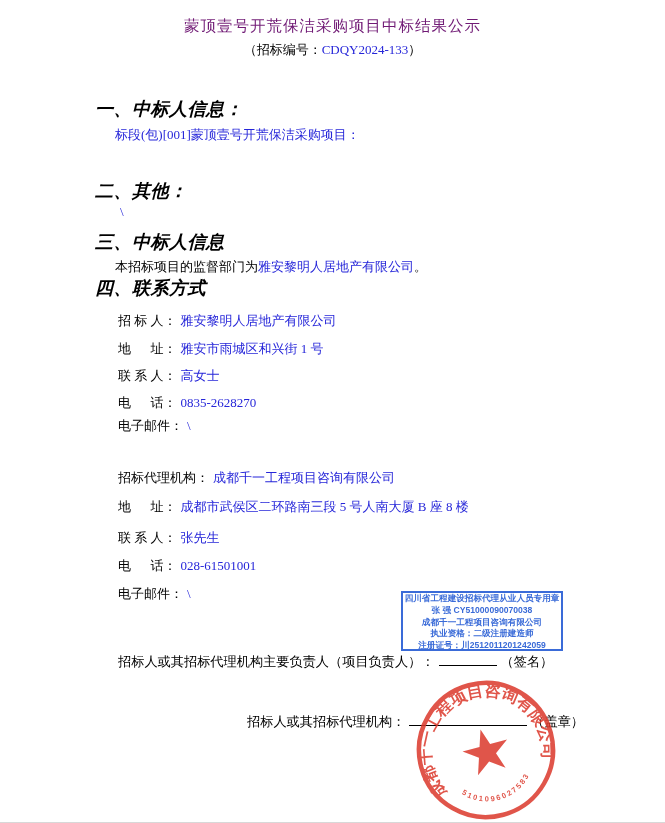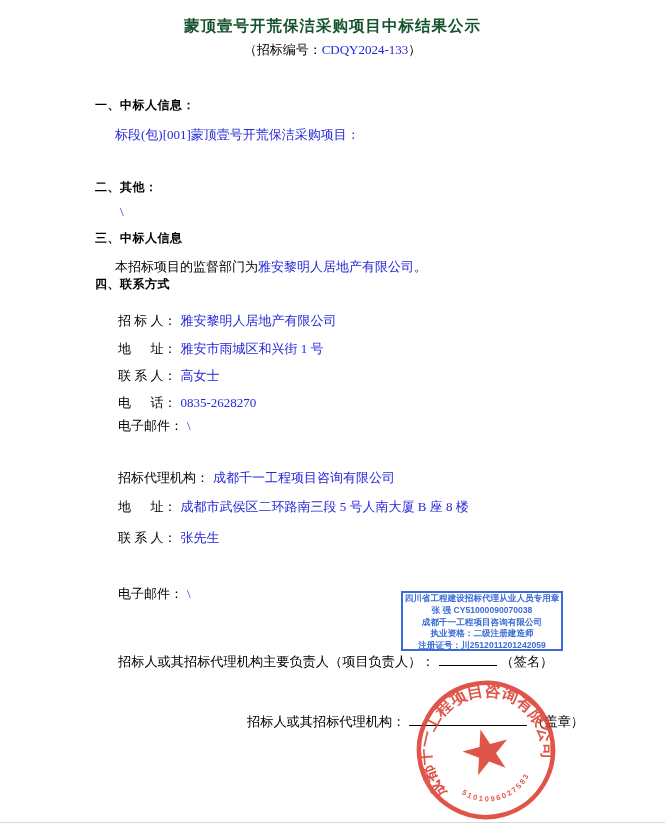--- a/index.html
+++ b/index.html
@@ -13,38 +13,39 @@
     background: #ffffff;
     overflow: hidden;
     border-bottom: 1px solid #d8d8d8;
   }
   .blue { color: #2626D9; }
   .doc-title {
     position: absolute;
     top: 16px; left: 0; width: 100%;
     text-align: center;
     font-size: 15.5px;
-    font-weight: bold;
-    color: #14532d;
+    font-weight: normal;
+    color: #701a75;
     letter-spacing: 1px;
   }
   .doc-subtitle {
     position: absolute;
     top: 41px; left: 0; width: 100%;
     text-align: center;
     font-size: 13px;
   }
   .sec-heading {
     position: absolute;
     left: 95px;
-    font-size: 12px;
+    font-size: 18px;
     font-weight: bold;
     font-family: "Liberation Sans", sans-serif;
     color: #000000;
     letter-spacing: 0.5px;
+    font-style: italic;
   }
   .body-line { position: absolute; font-size: 13px; }
   .contact-row { position: absolute; left: 118px; font-size: 13px; }
   .contact-row .label { color: #000000; white-space: pre; }
   .contact-row .value { color: #2626D9; margin-left: 4px; }
   .sig-line { position: absolute; font-size: 13.2px; white-space: nowrap; }
   .blank {
     display: inline-block;
     border-bottom: 1px solid #000;
     height: 12px;
@@ -99,20 +100,21 @@
 
   <div class="contact-row" style="top:312px"><span class="label">招 标 人：</span><span class="value">雅安黎明人居地产有限公司</span></div>
   <div class="contact-row" style="top:340px"><span class="label">地      址：</span><span class="value">雅安市雨城区和兴街 1 号</span></div>
   <div class="contact-row" style="top:367px"><span class="label">联 系 人：</span><span class="value">高女士</span></div>
   <div class="contact-row" style="top:394px"><span class="label">电      话：</span><span class="value">0835-2628270</span></div>
   <div class="contact-row" style="top:417px"><span class="label">电子邮件：</span><span class="value">\</span></div>
 
   <div class="contact-row" style="top:469px"><span class="label">招标代理机构：</span><span class="value">成都千一工程项目咨询有限公司</span></div>
   <div class="contact-row" style="top:498px"><span class="label">地      址：</span><span class="value">成都市武侯区二环路南三段 5 号人南大厦 B 座 8 楼</span></div>
   <div class="contact-row" style="top:529px"><span class="label">联 系 人：</span><span class="value">张先生</span></div>
+  <div class="contact-row" style="top:557px"><span class="label">电      话：</span><span class="value">028-61501001</span></div>
   <div class="contact-row" style="top:585px"><span class="label">电子邮件：</span><span class="value">\</span></div>
 
   <div class="agent-seal">
     <div>四川省工程建设招标代理从业人员专用章</div>
     <div>张  强 CY51000090070038</div>
     <div>成都千一工程项目咨询有限公司</div>
     <div>执业资格：二级注册建造师</div>
     <div>注册证号：川2512011201242059</div>
   </div>
 

